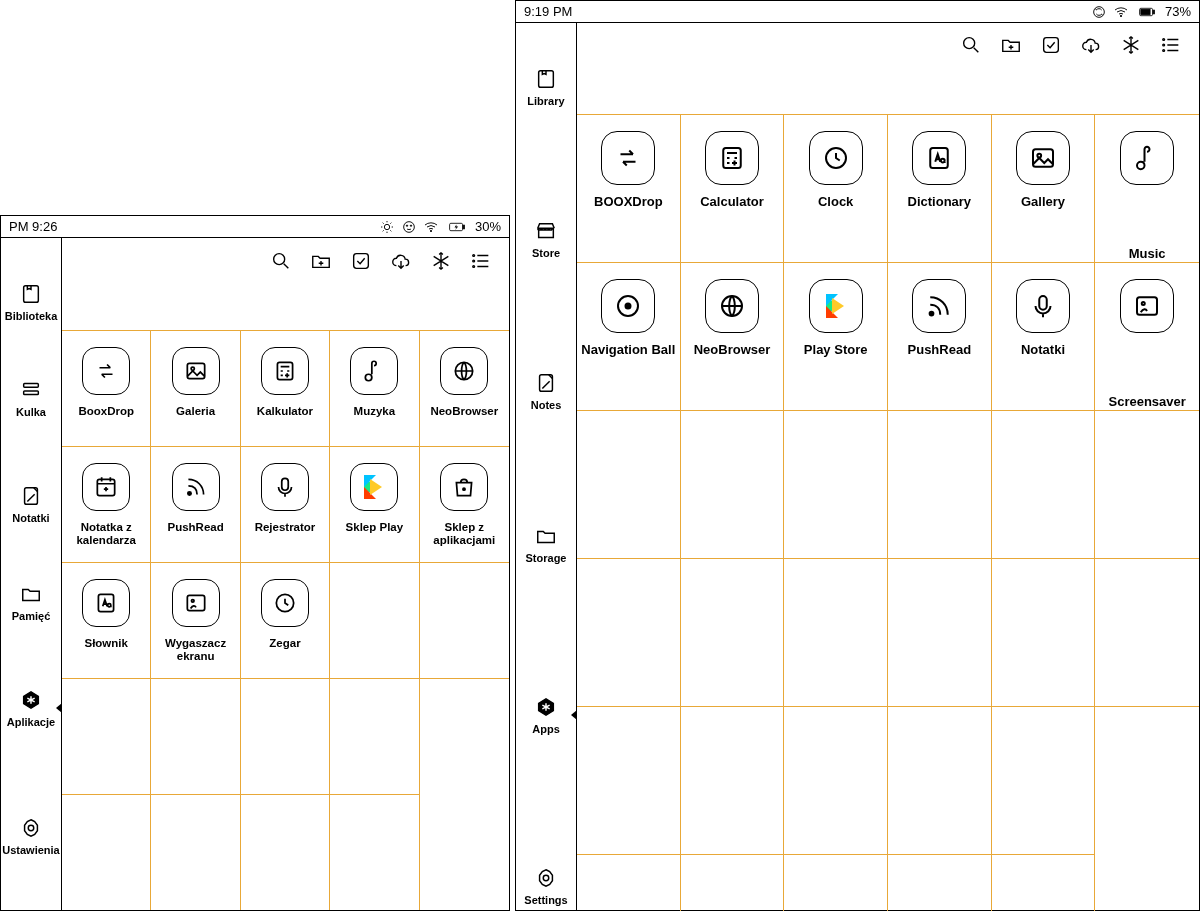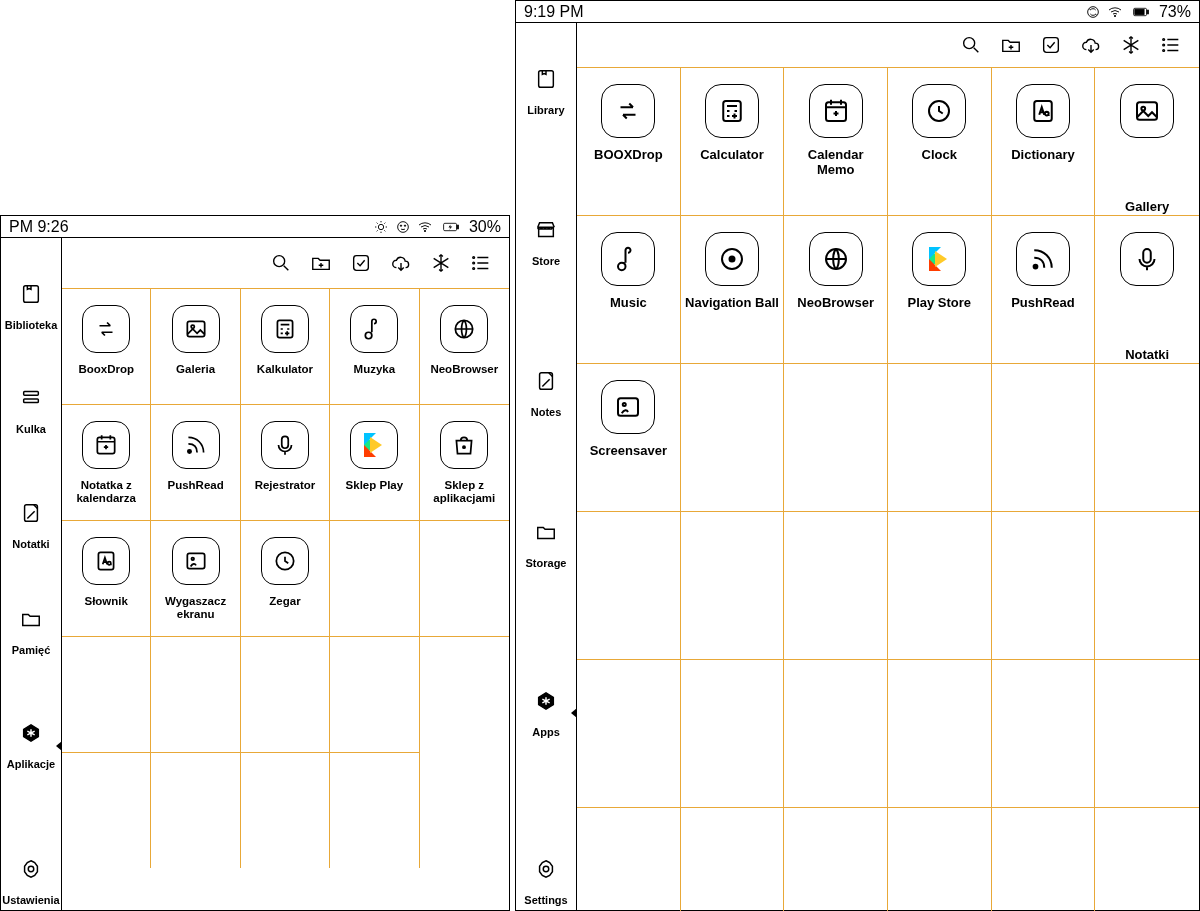--- a/index.html
+++ b/index.html
@@ -1,32 +1,32 @@
 <!DOCTYPE html>
 <html><head>
 <meta charset="utf-8">
 <style>
   * { box-sizing: border-box; margin: 0; padding: 0; }
   body { font-family: Arial, Helvetica, sans-serif; background:#fff; width:1200px; height:911px; overflow:hidden; }
   .stage { position:relative; width:1200px; height:911px; }
   .device { position:absolute; background:#fff; border:1px solid #000; }
-  .statusbar { display:flex; align-items:center; justify-content:space-between; height:22px; border-bottom:1px solid #000; padding:0 8px; font-size:16px; font-weight:500;}
+  .statusbar { display:flex; align-items:center; justify-content:space-between; height:22px; border-bottom:1px solid #000; padding:0 8px; font-size:13px; font-weight:500;}
   .statusbar .right { display:flex; align-items:center; gap:6px;}
   .status-icon { display:inline-flex; align-items:center; justify-content:center; width:16px; height:16px;}
   .status-icon svg { width:16px; height:16px; stroke:#000; fill:none; stroke-width:1.4;}
   .body { display:flex; height:calc(100% - 22px); }
   .sidebar { width:60px; display:flex; flex-direction:column; align-items:center; padding-top:40px; position:relative;}
   .device.right .sidebar { width:60px; }
-  .navitem { display:flex; flex-direction:column; align-items:center; gap:13px; width:100%; padding:4px 0; cursor:pointer; position:relative;}
+  .navitem { display:flex; flex-direction:column; align-items:center; gap:4px; width:100%; padding:4px 0; cursor:pointer; position:relative;}
   .navitem .nicon { width:24px; height:24px; display:flex; align-items:center; justify-content:center;}
   .navitem .nicon svg { width:22px; height:22px; stroke:#000; fill:none; stroke-width:1.6;}
   .navitem.active .nicon svg { fill:#000; stroke:#000;}
   .navitem .nlabel { font-size:11px; font-weight:700; text-align:center; line-height:1.1; padding:0 2px;}
   .navitem.active::after { content:""; position:absolute; right:-1px; top:50%; transform:translateY(-50%); width:0; height:0; border-top:5px solid transparent; border-bottom:5px solid transparent; border-right:6px solid #000;}
-  .main { flex:1; border-left:1px solid #000; display:flex; flex-direction:column;}
+  .main { flex:1; border-left:1px solid #000; display:flex; flex-direction:column;gap:47px;}
   .toolbar { display:flex; justify-content:flex-end; align-items:center; gap:16px; padding:10px 16px 10px 0; height:50px;}
   .toolbar .tbtn { width:24px; height:24px; display:flex; align-items:center; justify-content:center; cursor:pointer;}
   .toolbar .tbtn svg { width:22px; height:22px; stroke:#000; fill:none; stroke-width:1.5;}
   .grid { flex:1; display:grid; grid-template-columns:repeat(var(--cols),1fr); grid-auto-rows:var(--rowh); }
   .cell { border-top:1px solid #e8a838; border-right:1px solid #e8a838; display:flex; flex-direction:column; align-items:center; justify-content:flex-start; padding-top:16px; gap:10px; cursor:pointer;}
   .cell:last-of-row { border-right:none;}
   .grid .cell:nth-child(5n){  }
   .appicon { width:48px; height:48px; border:1.6px solid #000; border-radius:14px; display:flex; align-items:center; justify-content:center; background:#fff;}
   .device.right .appicon { width:54px; height:54px; border-radius:16px;}
   .appicon svg { width:26px; height:26px; stroke:#000; fill:none; stroke-width:1.6;}
@@ -468,29 +468,20 @@
                 <svg viewBox="0 0 24 24">
                   <rect x="5" y="4" width="14" height="16" rx="2"></rect>
                   <path d="M8 8h8M8 12h2M14 12h2M8 16h2M14 14v4M12 16h4"></path>
                 </svg>
               </div>
               <div class="applabel">Calculator</div>
             </div>
             <div class="cell">
               <div class="appicon">
                 <svg viewBox="0 0 24 24">
-                  <rect x="4" y="5" width="16" height="15" rx="2"></rect>
-                  <path d="M4 9h16M8 3v4M16 3v4M10 14h4M12 12v4"></path>
-                </svg>
-              </div>
-              <div class="applabel">Calendar Memo</div>
-            </div>
-            <div class="cell">
-              <div class="appicon">
-                <svg viewBox="0 0 24 24">
                   <circle cx="12" cy="12" r="8"></circle>
                   <path d="M12 8v4l3 2"></path>
                 </svg>
               </div>
               <div class="applabel">Clock</div>
             </div>
             <div class="cell">
               <div class="appicon">
                 <svg viewBox="0 0 24 24">
                   <rect x="5" y="4" width="14" height="16" rx="2"></rect>

